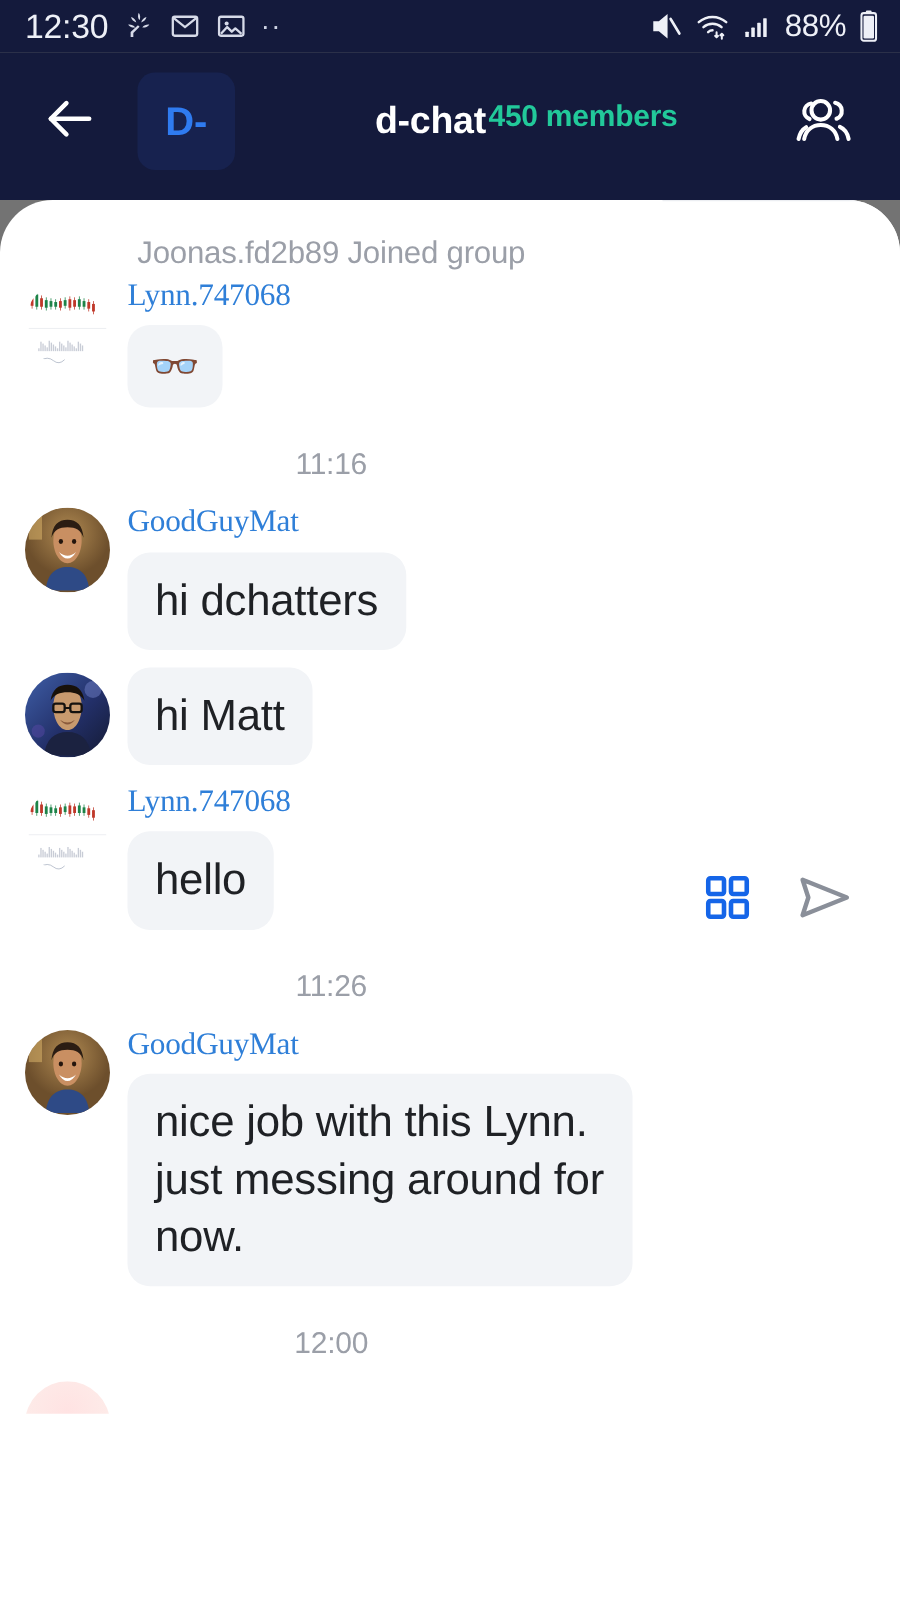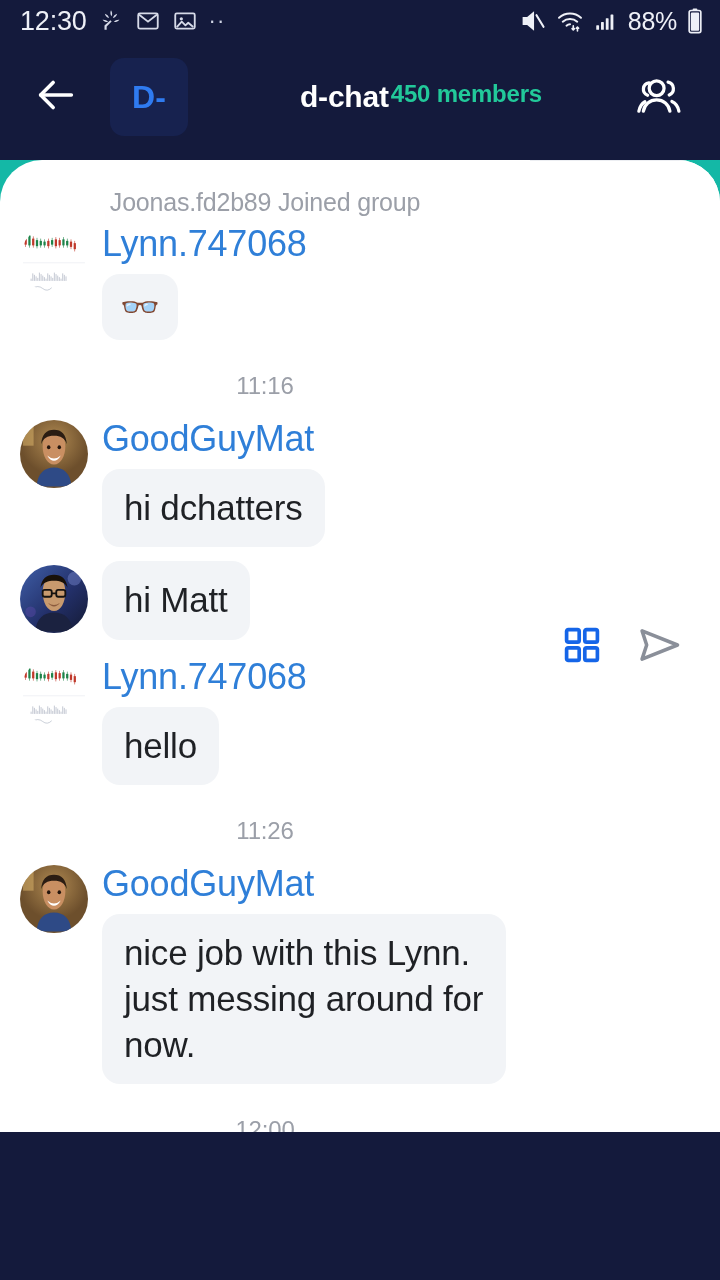--- a/index.html
+++ b/index.html
@@ -8,22 +8,22 @@
     width: 720px;
     height: 1280px;
     overflow: hidden;
     font-family: "Liberation Sans", sans-serif;
     background: #141a3c;
   }
 
   #app {
     position: relative;
     width: 720px;
-    height: 1132px;
-    background: #14b8a6;
+    height: 1280px;
+    background: #737373;
     display: flex;
     flex-direction: column;
   }
 
   
   .statusbar {
     height: 42px;
     flex: 0 0 42px;
     background: #141a3c;
     display: flex;
@@ -162,26 +162,27 @@
   .avatar svg { display: block; width: 100%; height: 100%; }
 
   .msg-col {
     display: flex;
     flex-direction: column;
     align-items: flex-start;
     min-width: 0;
     flex: 1 1 auto;
   }
   .msg-author {
-    font-size: 36px;
+    font-size: 25px;
     color: #2f7fd8;
     line-height: 1.25;
     margin-bottom: 8px;
     letter-spacing: -0.2px;
     cursor: pointer;
+    font-family: Liberation Serif, serif;
   }
   .bubble {
     background: #f2f4f7;
     border-radius: 18px;
     padding: 16px 22px;
     font-size: 35px;
     color: #1f2125;
     line-height: 1.32;
     max-width: 560px;
     letter-spacing: -0.2px;

